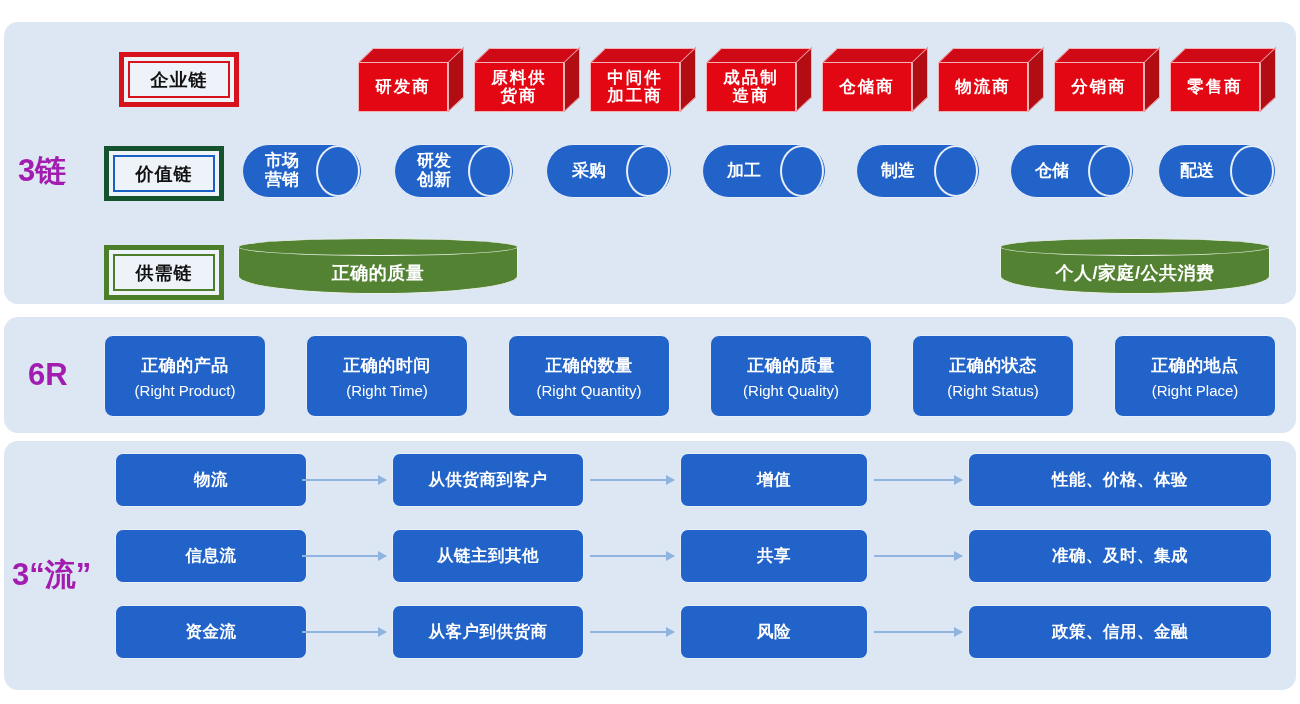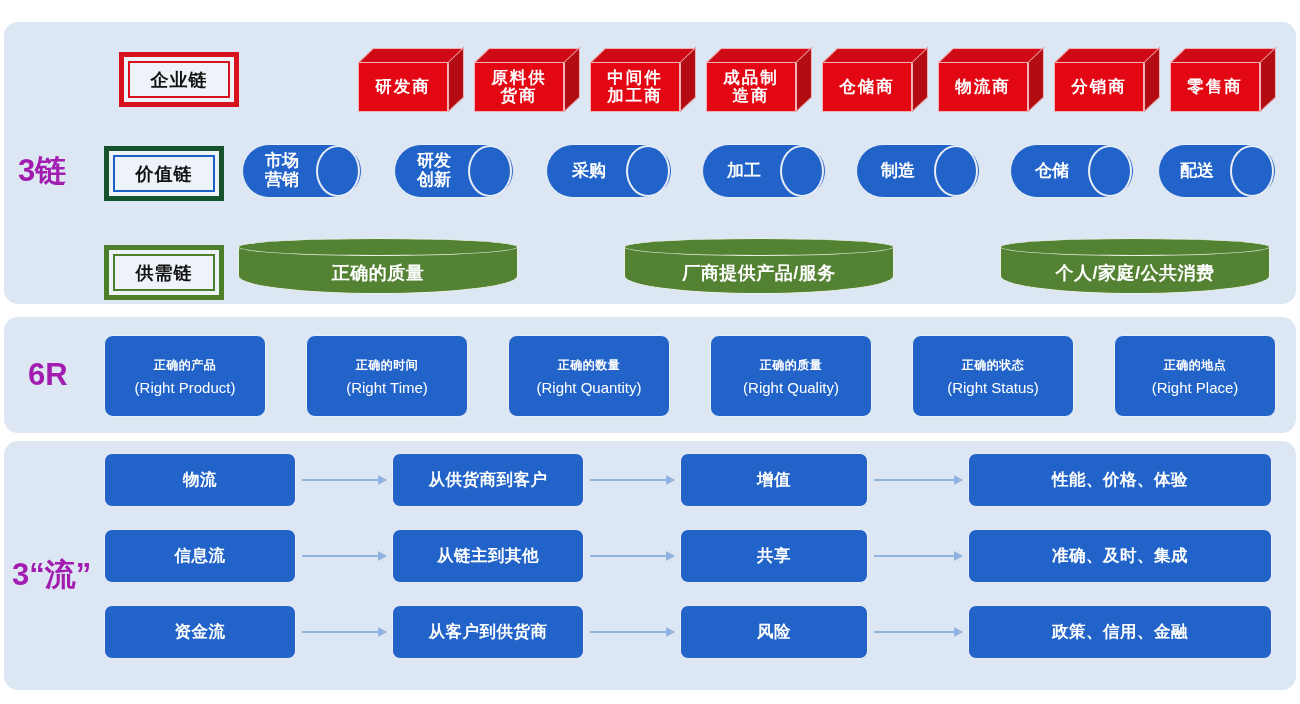--- a/index.html
+++ b/index.html
@@ -156,35 +156,35 @@
     position: absolute;
     top: 335px; width: 162px; height: 82px;
     background: #2163c8;
     border-radius: 9px;
     border: 1px solid #e9eff9;
     display: flex; flex-direction: column;
     align-items: center; justify-content: center;
     gap: 5px;
     color: #ffffff;
   }
-  .r-card .cn { font-size: 12px; font-weight: 700; letter-spacing: 0.5px; }
+  .r-card .cn { font-size: 17px; font-weight: 700; letter-spacing: 0.5px; }
   .r-card .en { font-size: 15px; font-weight: 400; }
 
   
   .flow-box {
     position: absolute;
     height: 54px;
     background: #2163c8;
     border-radius: 8px;
     border: 1px solid #e9eff9;
     display: flex; align-items: center; justify-content: center;
     color: #ffffff; font-weight: 700; font-size: 16.5px;
     letter-spacing: 0.5px;
   }
-  .col-a { left: 104px;  width: 192px; text-align: right; }
+  .col-a { left: 115px;  width: 192px; text-align: right; }
   .col-b { left: 392px;  width: 192px; }
   .col-c { left: 680px;  width: 188px; }
   .col-d { left: 968px;  width: 304px; }
   .row-1 { top: 453px; }
   .row-2 { top: 529px; }
   .row-3 { top: 605px; }
 
   
   .arrow {
     position: absolute;
@@ -312,25 +312,20 @@
   <div class="cyl-h" style="left:1158px; width:118px;">
     <div class="body"></div>
     <div class="cap"></div>
     <div class="lbl">配送</div>
   </div>
 
   <div class="cyl-d" style="left:238px; width:280px;">
     <div class="body"></div>
     <div class="lid"></div>
     <div class="lbl">正确的质量</div>
-  </div>
-  <div class="cyl-d" style="left:624px; width:270px;">
-    <div class="body"></div>
-    <div class="lid"></div>
-    <div class="lbl">厂商提供产品/服务</div>
   </div>
   <div class="cyl-d" style="left:1000px; width:270px;">
     <div class="body"></div>
     <div class="lid"></div>
     <div class="lbl">个人/家庭/公共消费</div>
   </div>
 
   <div class="panel" id="panel-6r"></div>
   <div class="group-label" id="label-6r">6R</div>
 

